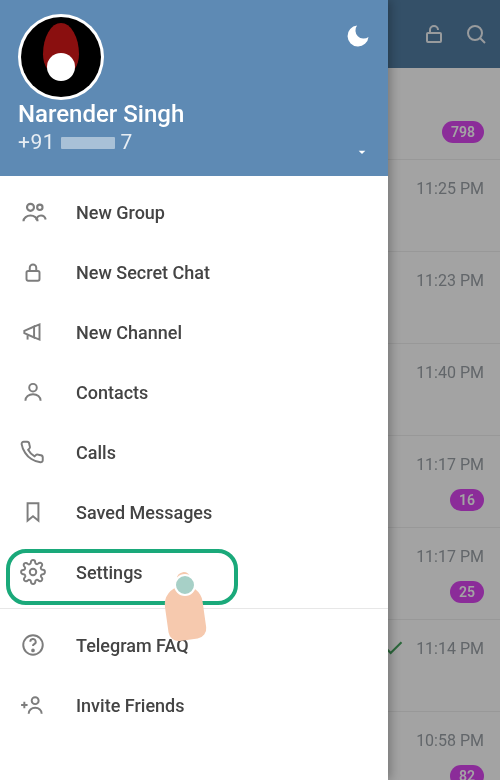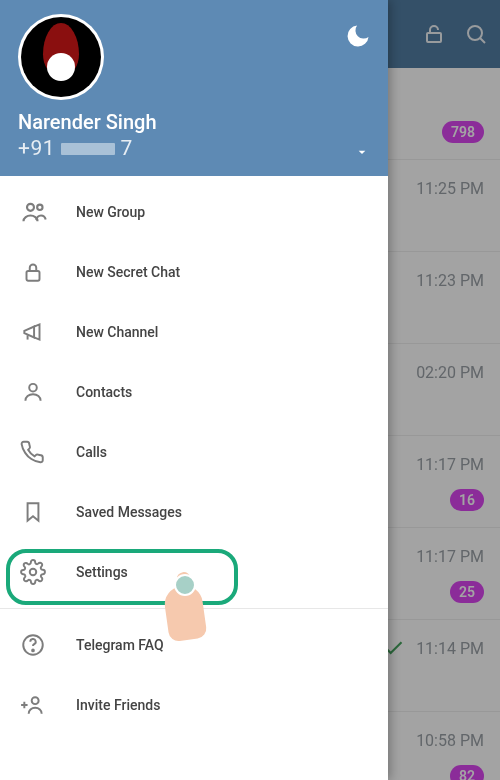--- a/index.html
+++ b/index.html
@@ -66,33 +66,33 @@
     position: absolute; left: 22px; top: 6px; width: 36px; height: 52px;
     background: #8a0f0f; border-radius: 50% 50% 40% 40% / 60% 60% 40% 40%;
   }
   .avatar-inner .face {
     position: absolute; left: 26px; top: 36px; width: 28px; height: 28px;
     background: #fff; border-radius: 50%;
   }
   .night-toggle {
     position: absolute; right: 16px; top: 22px; color: #fff;
   }
-  .user-name { font-size: 20px; font-weight: 500; margin-top: 10px; }
+  .user-name { font-size: 24px; font-weight: 500; }
   .user-phone { font-size: 21px; opacity: .85; margin-top: 2px; letter-spacing: .5px;}
   .user-phone .redact {
     display: inline-block; width: 54px; height: 12px; background: rgba(255,255,255,.55);
     vertical-align: middle; border-radius: 1px;
   }
   .expand {
     position: absolute; right: 18px; bottom: 16px; color: #fff;
   }
   .menu { flex: 1; overflow: hidden; padding-top: 6px; }
   .menu-item {
     display: flex; align-items: center; height: 60px; padding-left: 20px;
-    color: #222; font-size: 14px; cursor: pointer;
+    color: #222; font-size: 18px; cursor: pointer;
   }
   .menu-item .micon {
     width: 56px; display: flex; align-items: center; color: #7d7d7d;
   }
   .menu-item .mlabel { font-weight: 500; color: #444; }
   .divider { height: 1px; background: #e7e7e7; margin: 6px 0; }
 
   
   .ring {
     position: absolute; left: 6px; top: 549px; width: 232px; height: 56px;
@@ -144,21 +144,21 @@
     </div>
     <div class="chat-row">
       <span class="snippet">g</span>
       <span class="time">11:25 PM</span>
     </div>
     <div class="chat-row">
       <span class="time">11:23 PM</span>
     </div>
     <div class="chat-row">
       <span class="snippet">ate? N…</span>
-      <span class="time">02:20 PM</span>
+      <span class="time">11:40 PM</span>
     </div>
     <div class="chat-row">
       <span class="snippet">ra…</span>
       <span class="time">11:17 PM</span>
       <span class="badge">16</span>
     </div>
     <div class="chat-row">
       <span class="time">11:17 PM</span>
       <span class="badge">25</span>
     </div>

